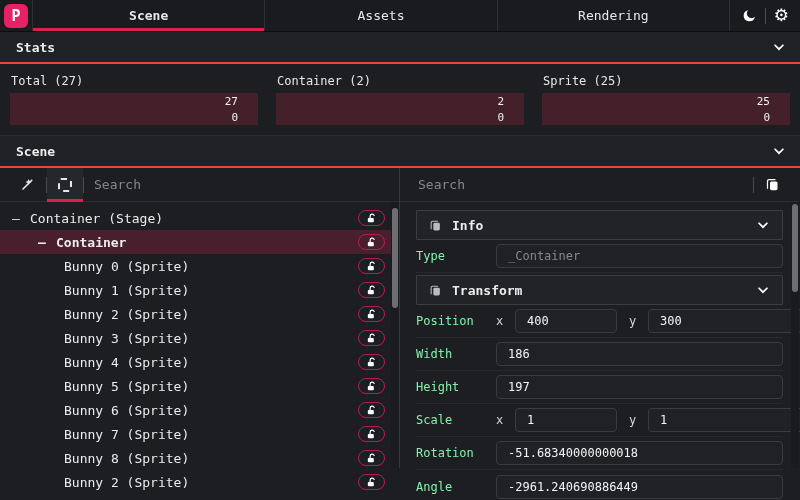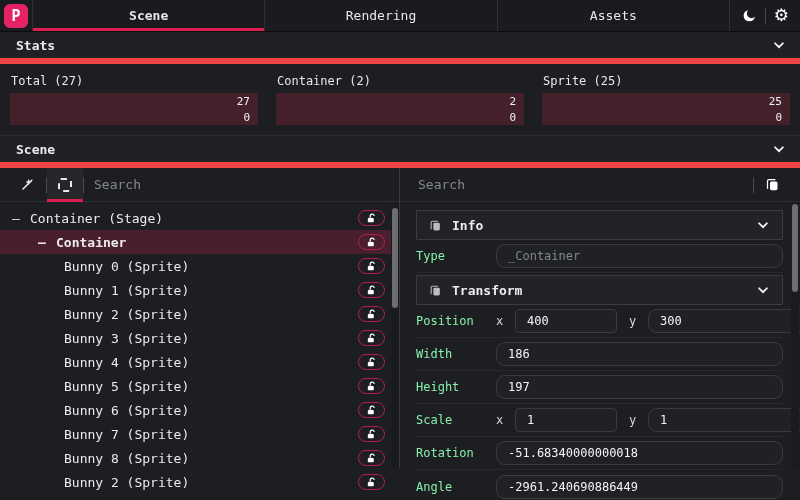--- a/index.html
+++ b/index.html
@@ -20,29 +20,29 @@
   .tab { flex:1; display:flex; align-items:center; justify-content:center; border-right:1px solid #2e2f32;
          color:#e8e8e8; position:relative; cursor:pointer; }
   .tab.active { font-weight:bold; }
   .tab.active::after { content:""; position:absolute; left:0; right:0; bottom:0; height:3px; background:var(--accent); }
   .top-icons { width:70px; display:flex; align-items:center; justify-content:center; gap:8px; }
   .vdiv { width:1px; height:16px; background:#4a4b4e; }
   .gear { font-family:"DejaVu Sans", sans-serif; font-size:17px; color:#fff; line-height:1; }
 
   
   .sec-head { height:32px; display:flex; align-items:center; padding:0 14px 0 16px; background:#202124;
-              border-bottom:6px solid #ef4444; font-weight:bold; }
+              border-bottom:2px solid #ef4444; font-weight:bold; }
   .sec-head .spacer { flex:1; }
 
   
   .stats-body { height:72px; display:flex; gap:18px; padding:8px 10px 10px 10px; border-bottom:1px solid #2c2d30; background:#1d1e21; }
   .stat-col { flex:1; }
   .stat-label { font-size:12px; margin:2px 0 5px 1px; color:#e8e8e8; }
   .stat-bar { height:32px; display:flex; flex-direction:column; }
-  .stat-line { flex:1; display:flex; align-items:center; justify-content:flex-end; padding-right:8px;
+  .stat-line { flex:1; display:flex; align-items:center; justify-content:flex-end; padding-right:20px;
                font-size:11px; color:#f2f2f2; }
 
   
   .columns { display:flex; height:300px; }
   .col-left  { width:400px; border-right:1px solid #38393c; position:relative; }
   .col-right { width:399px; position:relative; }
 
   .toolbar { height:34px; display:flex; align-items:center; border-bottom:1px solid #2c2d30; padding:0 8px; }
   .tool-btn { height:34px; display:flex; align-items:center; justify-content:center; padding:0 11px; position:relative; cursor:pointer; }
   .tool-btn.active { background:#26272b; }
@@ -70,21 +70,21 @@
   .sec-box { height:30px; border:1px solid #3c3d41; border-radius:1px; background:#222327;
              display:flex; align-items:center; padding:0 12px; gap:10px; cursor:pointer; }
   .sec-box .title { font-weight:bold; }
   .sec-box .spacer { flex:1; }
   .field-row { height:33px; display:flex; align-items:center; border-bottom:1px solid #29292c; }
   .field-row.no-line { border-bottom:none; }
   .f-label { width:80px; font-size:12px; color:#86efac; flex:0 0 auto; }
   .axis { width:12px; font-size:12px; color:#d6d6d6; flex:0 0 auto; margin-right:7px; }
   .f-input { height:24px; background:#202125; border:1px solid #3a3b3f; border-radius:4px;
              color:#f4f4f4; font-family:inherit; font-size:12px; padding:0 11px; outline:none; }
-  .f-input.full { flex:1;border-radius:9px; }
+  .f-input.full { flex:1; }
   .f-input.half { width:102px; }
   .f-input.muted { color:#84878c; }
   .gap-y { width:12px; flex:0 0 auto; }
   .box-gap { height:2px; }
 
   
   .scrollbar { position:absolute; top:34px; bottom:0; width:8px; background:#1a1b1d; }
   .sb-left  { right:0; }
   .sb-right { right:0; }
   .sb-thumb { position:absolute; left:1px; width:6px; background:#6d6e71; border-radius:3px; }
@@ -92,22 +92,22 @@
   .chev { flex:0 0 auto; }
 </style>
 </head>
 <body>
 
 <div class="topbar">
   <div class="logo-cell">
     <div class="logo" style="background: rgb(231, 34, 100);">P</div>
   </div>
   <div class="tab active">Scene</div>
+  <div class="tab">Assets</div>
   <div class="tab">Rendering</div>
-  <div class="tab">Assets</div>
   <div class="top-icons">
     <span>
       <svg width="16" height="16" viewBox="0 0 24 24">
           <path fill="#fff" d="M20.8 13.2A8.5 8.5 0 1 1 10.8 3.2 7 7 0 0 0 20.8 13.2z"></path>
         </svg>
     </span>
     <span class="vdiv"></span>
     <span class="gear">⚙</span>
   </div>
 </div>

